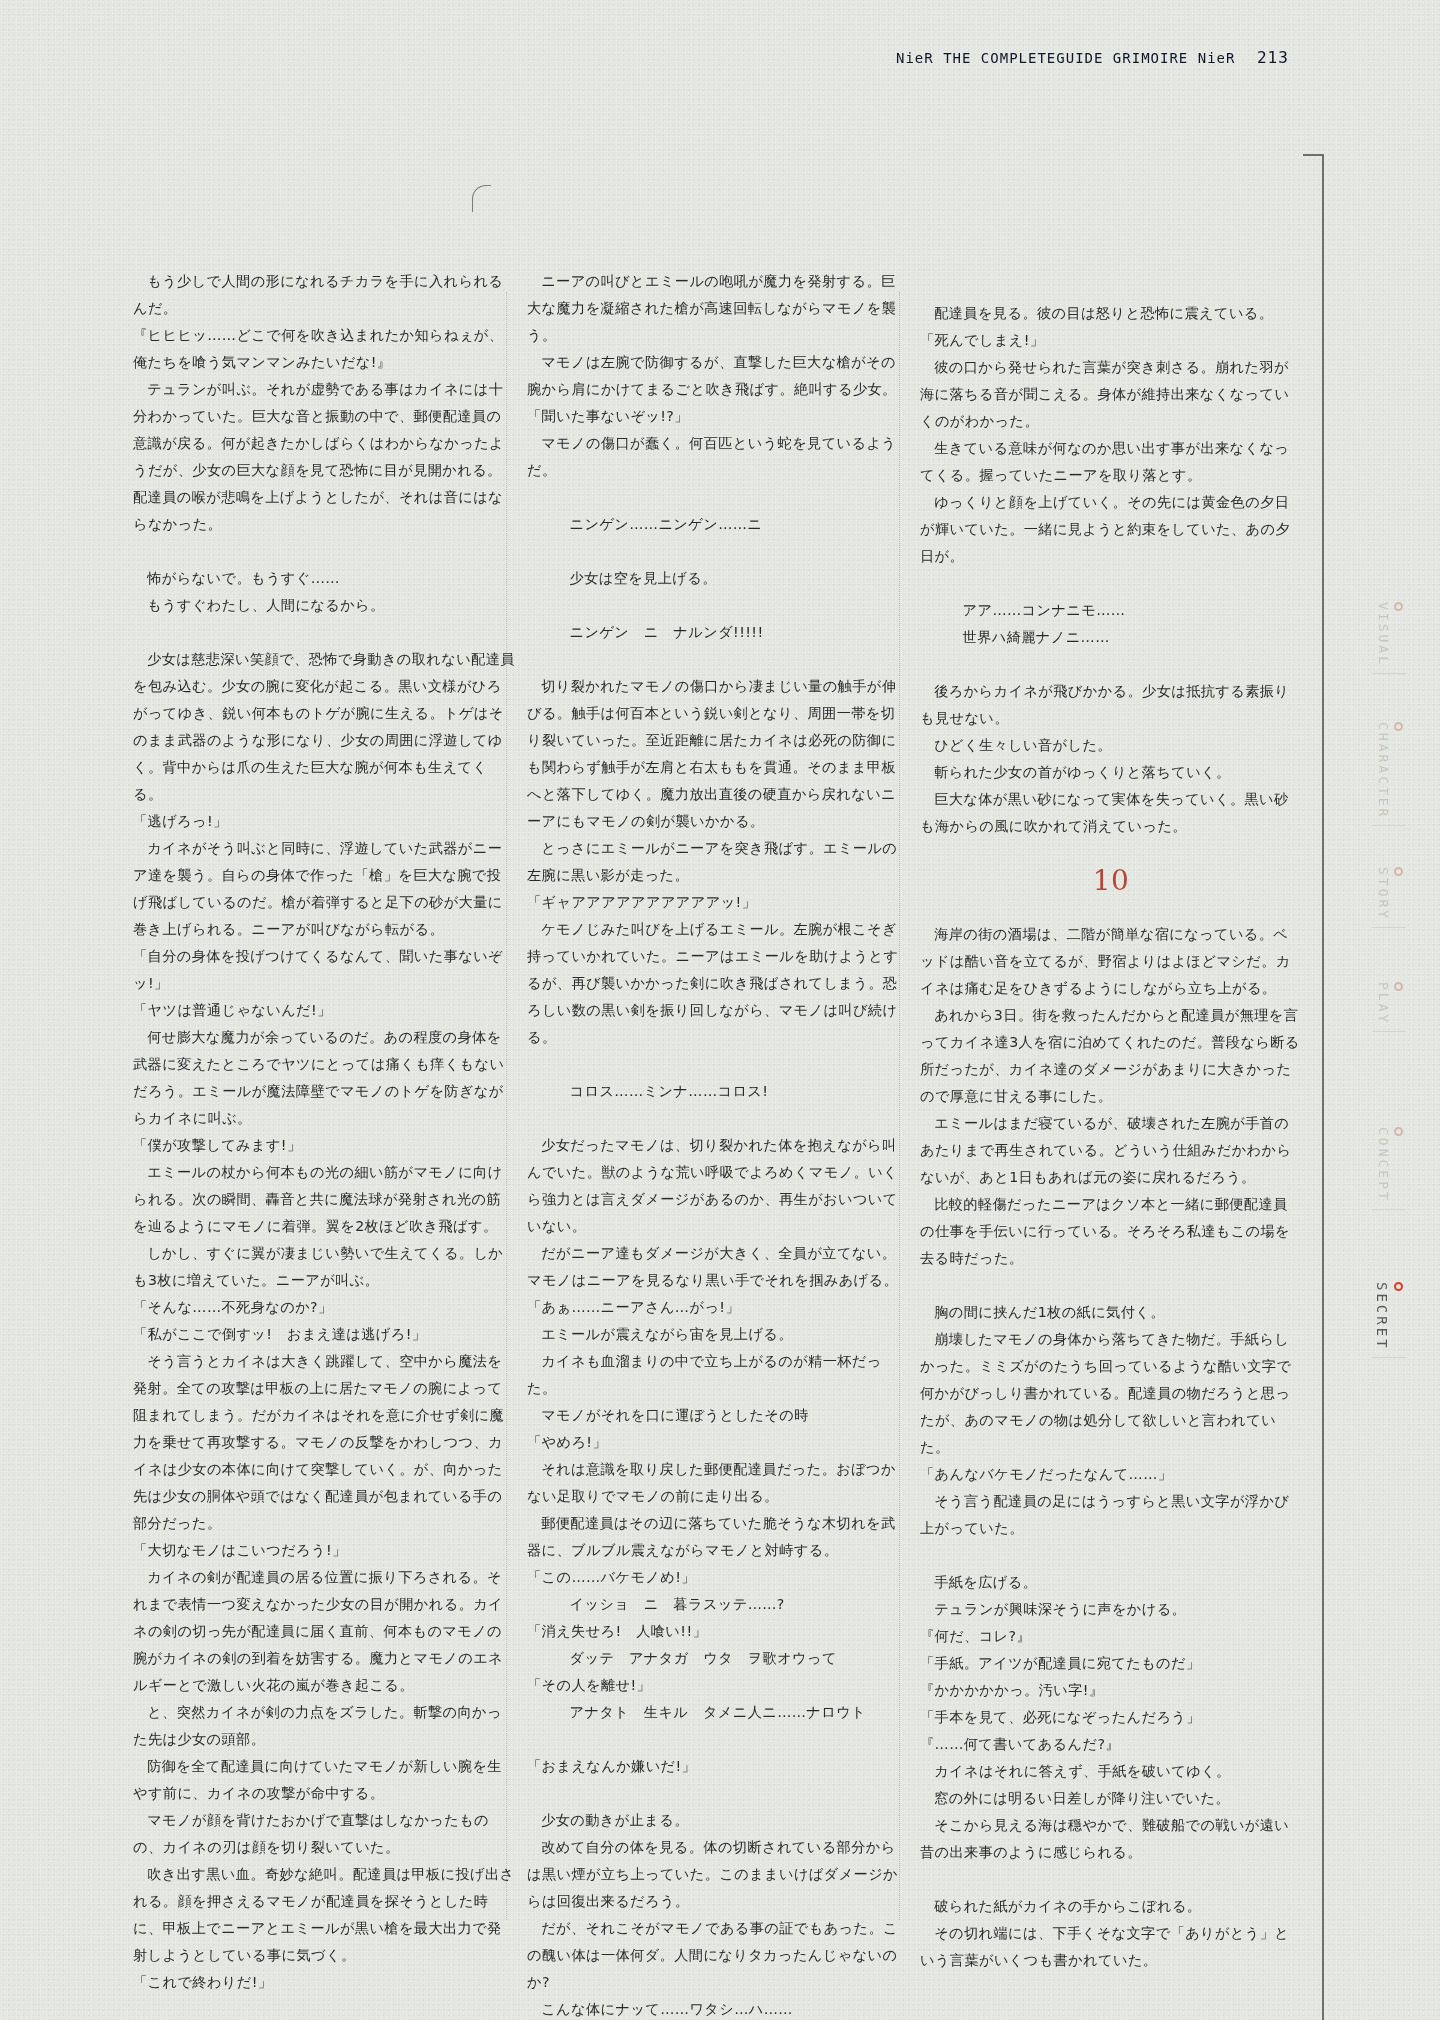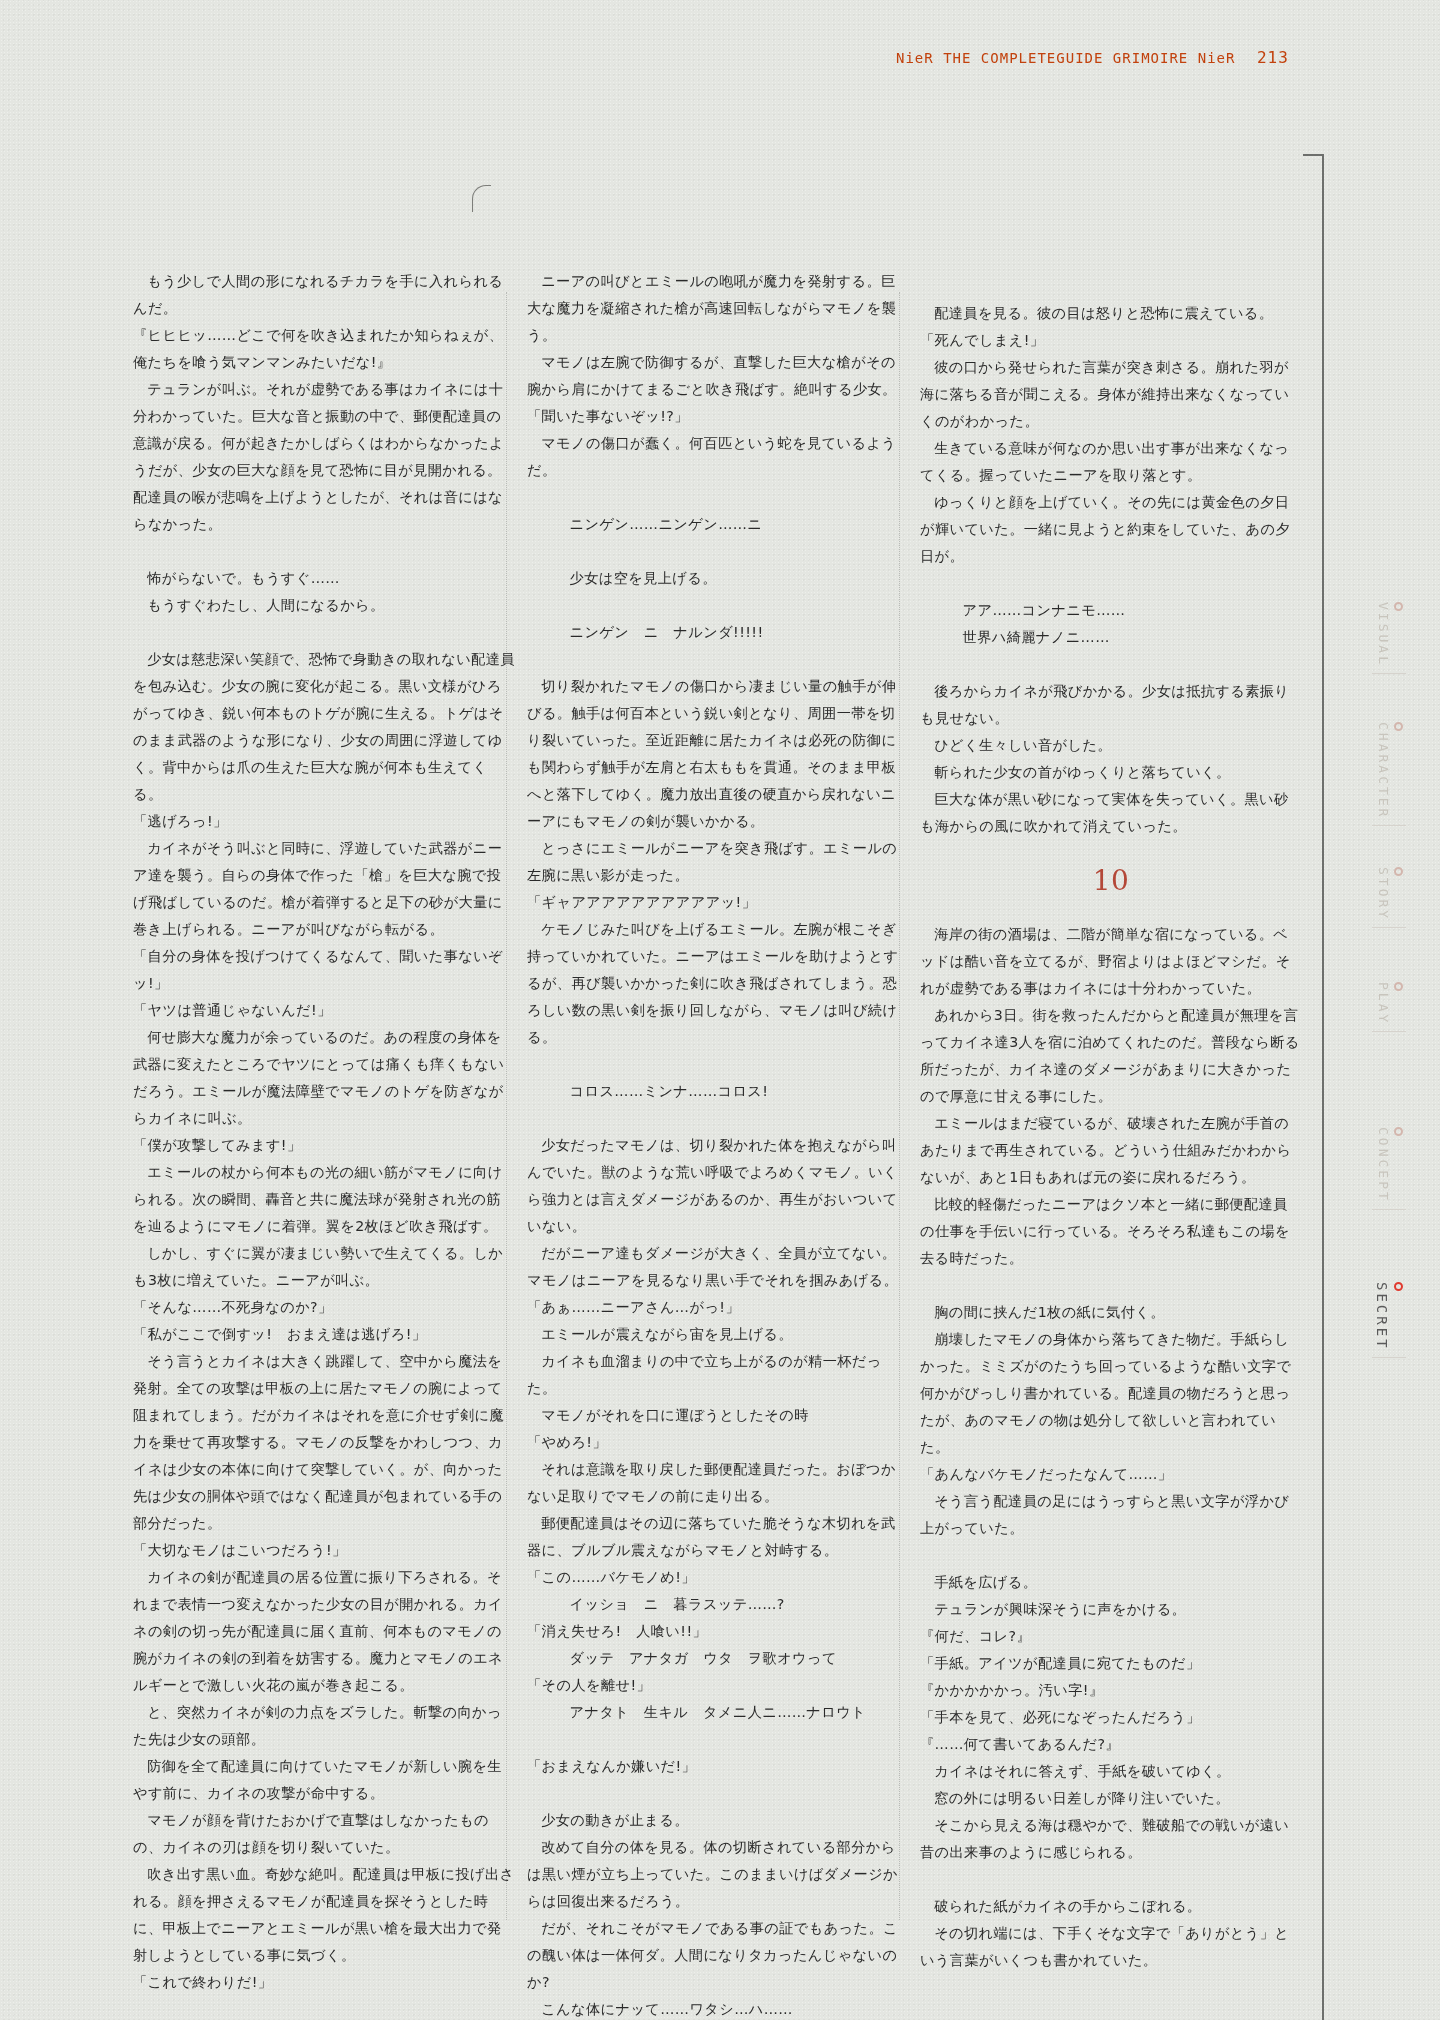--- a/index.html
+++ b/index.html
@@ -10,21 +10,21 @@
       radial-gradient(rgba(255,255,255,0.35) 1px, transparent 1px),
       radial-gradient(rgba(0,0,0,0.04) 1px, transparent 1px);
     background-size: 3px 3px, 5px 5px;
     background-position: 0 0, 1px 2px;
     font-family: "DejaVu Sans", sans-serif;
     color: #2a2a2a;
   }
   .running-header {
     position: absolute; top: 48px; left: 896px;
     font-family: "DejaVu Sans Mono", monospace; font-size: 14px;
-    letter-spacing: 1px; color: #c2410c;
+    letter-spacing: 1px; color: #0f172a;
   }
   .running-header .page-num { margin-left: 12px; font-size: 16px; }
   .bracket {
     position: absolute; top: 154px; left: 1303px; width: 19px; height: 1868px;
     border-top: 2px solid #6d6f6c; border-right: 2px solid #6d6f6c;
     border-bottom: 2px solid #6d6f6c;
   }
   .column {
     position: absolute; top: 268px; width: 382px;
     font-size: 14.2px; line-height: 27px; letter-spacing: 0.4px;
@@ -156,21 +156,21 @@
     <p class="para">ゆっくりと顔を上げていく。その先には黄金色の夕日が輝いていた。一緒に見ようと約束をしていた、あの夕日が。</p>
     <div class="blank"></div>
     <p class="para voice">アア……コンナニモ……</p>
     <p class="para voice">世界ハ綺麗ナノニ……</p>
     <div class="blank"></div>
     <p class="para">後ろからカイネが飛びかかる。少女は抵抗する素振りも見せない。</p>
     <p class="para">ひどく生々しい音がした。</p>
     <p class="para">斬られた少女の首がゆっくりと落ちていく。</p>
     <p class="para">巨大な体が黒い砂になって実体を失っていく。黒い砂も海からの風に吹かれて消えていった。</p>
     <div class="chapter-number">10</div>
-    <p class="para">海岸の街の酒場は、二階が簡単な宿になっている。ベッドは酷い音を立てるが、野宿よりはよほどマシだ。それが虚勢である事はカイネには十分わかっていた。</p>
+    <p class="para">海岸の街の酒場は、二階が簡単な宿になっている。ベッドは酷い音を立てるが、野宿よりはよほどマシだ。カイネは痛む足をひきずるようにしながら立ち上がる。</p>
     <p class="para">あれから3日。街を救ったんだからと配達員が無理を言ってカイネ達3人を宿に泊めてくれたのだ。普段なら断る所だったが、カイネ達のダメージがあまりに大きかったので厚意に甘える事にした。</p>
     <p class="para">エミールはまだ寝ているが、破壊された左腕が手首のあたりまで再生されている。どういう仕組みだかわからないが、あと1日もあれば元の姿に戻れるだろう。</p>
     <p class="para">比較的軽傷だったニーアはクソ本と一緒に郵便配達員の仕事を手伝いに行っている。そろそろ私達もこの場を去る時だった。</p>
     <div class="blank"></div>
     <p class="para">胸の間に挟んだ1枚の紙に気付く。</p>
     <p class="para">崩壊したマモノの身体から落ちてきた物だ。手紙らしかった。ミミズがのたうち回っているような酷い文字で何かがびっしり書かれている。配達員の物だろうと思ったが、あのマモノの物は処分して欲しいと言われていた。</p>
     <p class="para quote">「あんなバケモノだったなんて……」</p>
     <p class="para">そう言う配達員の足にはうっすらと黒い文字が浮かび上がっていた。</p>
     <div class="blank"></div>
     <p class="para">手紙を広げる。</p>

